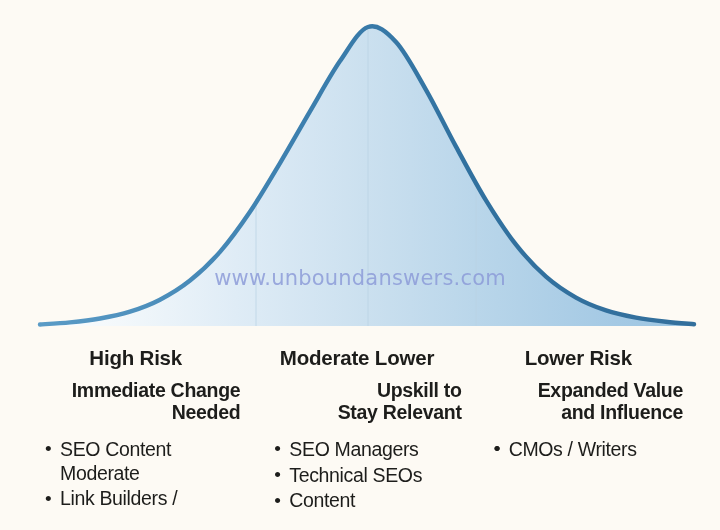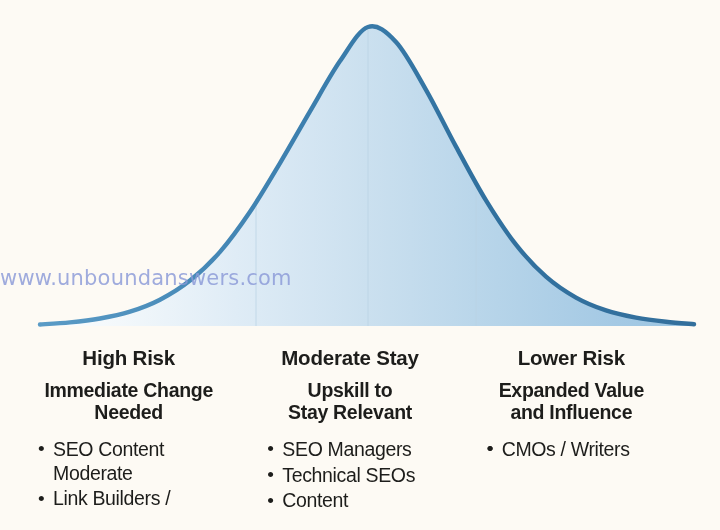--- a/index.html
+++ b/index.html
@@ -37,33 +37,34 @@
     width: 720px;
     height: 336px;
   }
 
   
   #watermark {
     position: absolute;
     left: 0;
     top: 266px;
     width: 720px;
+    text-align: center;
     font-family: "DejaVu Sans", sans-serif;
     font-size: 21px;
     letter-spacing: 0.2px;
     color: #8b9ad8;
     opacity: 0.82;
     pointer-events: none;
     white-space: nowrap;
   }
 
   
   #columns {
     position: absolute;
-    left: 0;
+    left: 7px;
     top: 336px;
     width: 684px;
     height: 194px;
     display: flex;
     align-items: flex-start;
   }
   .column {
     flex: 1 1 0;
     padding: 0 8px;
     box-sizing: border-box;
@@ -72,21 +73,21 @@
     text-align: center;
     font-family: "Liberation Sans", sans-serif;
     font-weight: bold;
     font-size: 20.5px;
     color: #1d1d1b;
     letter-spacing: -0.2px;
     margin-top: 11px;
     line-height: 1.1;
   }
   .col-sub {
-    text-align: center;
+    text-align: right;
     font-family: "Liberation Sans", sans-serif;
     font-weight: bold;
     font-size: 19.5px;
     color: #1d1d1b;
     letter-spacing: -0.3px;
     line-height: 1.16;
     margin-top: 9px;
     white-space: pre-line;
   }
   .col-list {
@@ -166,21 +167,21 @@
       <div class="col-risk">High Risk</div>
       <div class="col-sub">Immediate Change
 Needed</div>
       <ul class="col-list">
         <li><span class="bullet">•</span><span>SEO Content Moderate</span></li>
         <li><span class="bullet">•</span><span>Link Builders /</span></li>
       </ul>
     </div>
 
     <div class="column" id="col-moderate">
-      <div class="col-risk">Moderate Stay</div>
+      <div class="col-risk">Moderate Lower</div>
       <div class="col-sub">Upskill to
 Stay Relevant</div>
       <ul class="col-list">
         <li><span class="bullet">•</span><span>SEO Managers</span></li>
         <li><span class="bullet">•</span><span>Technical SEOs</span></li>
         <li><span class="bullet">•</span><span>Content</span></li>
       </ul>
     </div>
 
     <div class="column" id="col-lower">

